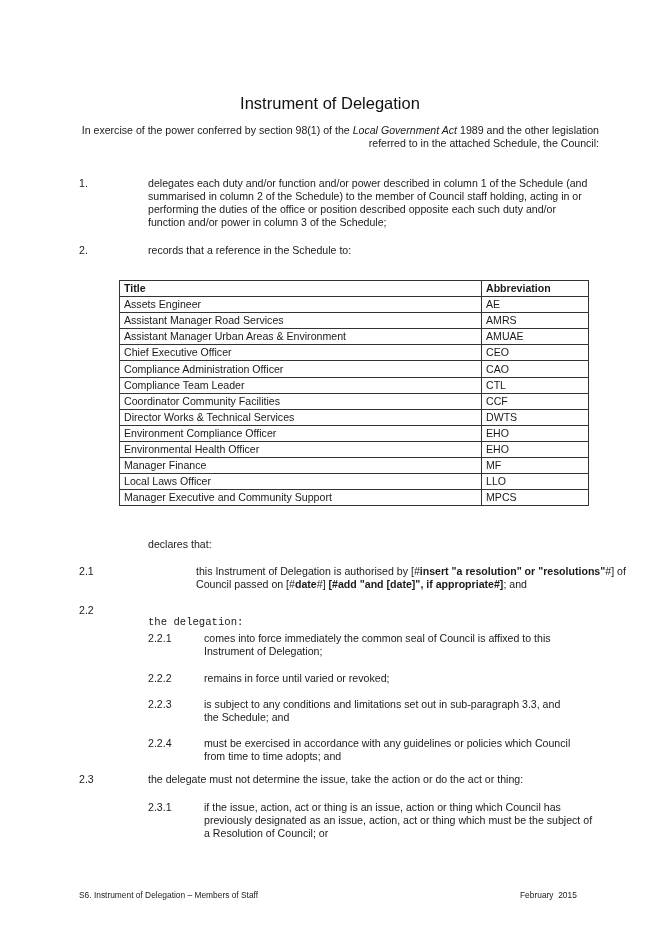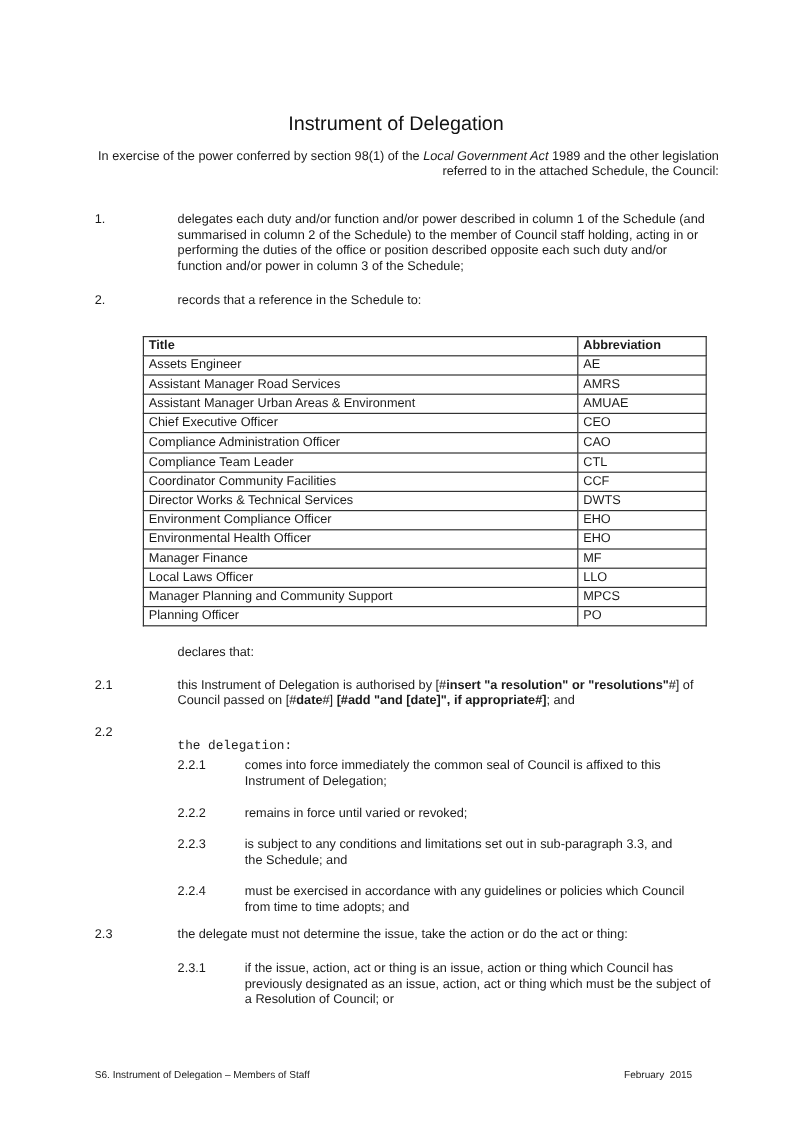--- a/index.html
+++ b/index.html
@@ -143,35 +143,31 @@
         </tr>
       <tr>
           <td class="c1">Manager Finance</td>
           <td>MF</td>
         </tr>
       <tr>
           <td class="c1">Local Laws Officer</td>
           <td>LLO</td>
         </tr>
       <tr>
-          <td class="c1">Manager Planning and Community Support</td>
+          <td class="c1">Manager Executive and Community Support</td>
           <td>MPCS</td>
-        </tr>
-      <tr>
-          <td class="c1">Planning Officer</td>
-          <td>PO</td>
         </tr>
     </tbody>
   </table>
 
   <div class="para-text" style="top:538px;">declares that:</div>
 
   <div>
     <span class="num" style="top:565px;">2.1</span>
-    <span class="para-text" style="top:565px; width:445px;"><span>this Instrument of Delegation is authorised by [#</span><b>insert "a resolution" or "resolutions"</b><span>#] of Council passed on [#</span><b>date</b><span>#] </span><b>[#add "and [date]", if appropriate#]</b><span>; and</span></span>
+    <span class="para-text" style="top:565px; width:445px;margin-left:48px;"><span>this Instrument of Delegation is authorised by [#</span><b>insert "a resolution" or "resolutions"</b><span>#] of Council passed on [#</span><b>date</b><span>#] </span><b>[#add "and [date]", if appropriate#]</b><span>; and</span></span>
   </div>
 
   <div>
     <span class="num" style="top:604px;">2.2</span>
     <span class="para-text" style="top:616px;font-family:Liberation Mono, monospace;">the delegation:</span>
 
     <span class="subnum" style="top:632px;">2.2.1</span>
     <span class="subtext" style="top:632px; width:370px;">comes into force immediately the common seal of Council is affixed to this Instrument of Delegation;</span>
 
     <span class="subnum" style="top:672px;">2.2.2</span>

